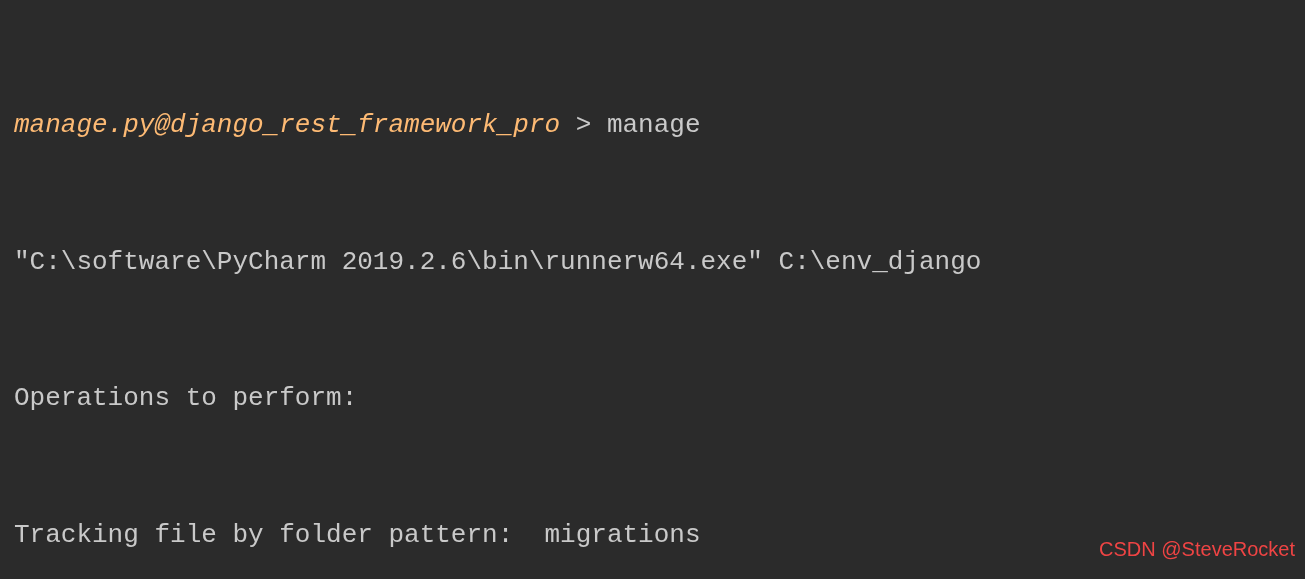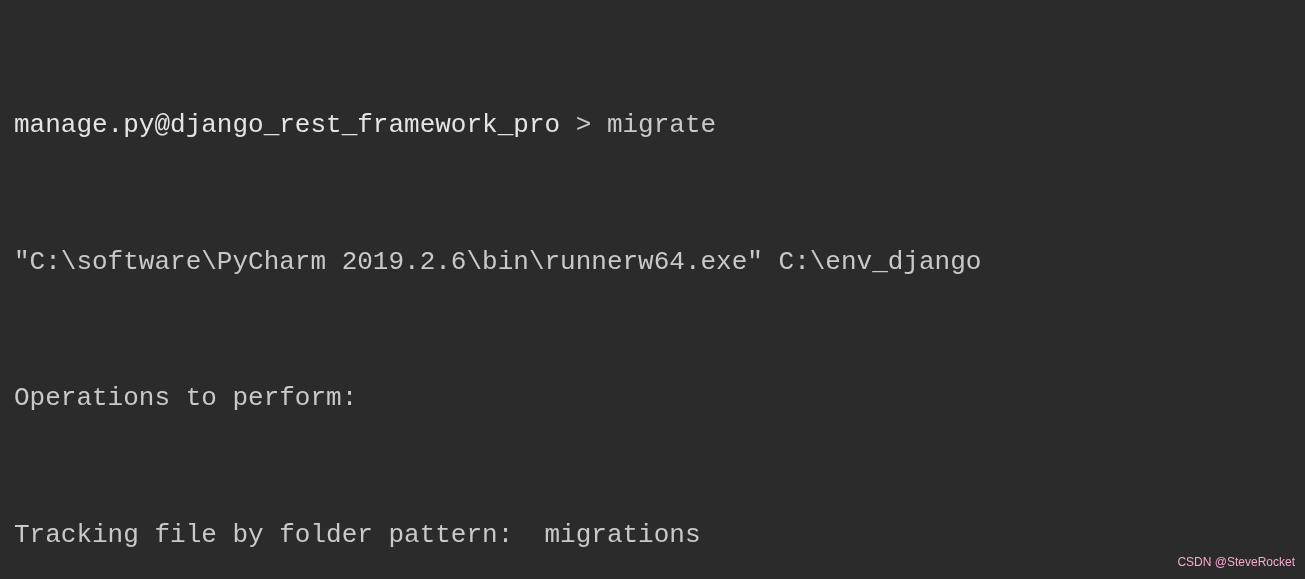--- a/index.html
+++ b/index.html
@@ -16,48 +16,49 @@
       width: 1305px;
       height: 579px;
       overflow: hidden;
       position: relative;
       padding: 12px 14px;
     }
     .terminal {
       white-space: pre;
     }
     .prompt {
-      color: #e5e5e5;
+      color: #fdba74;
+      font-style: italic;
       text-align: right;
     }
     .prompt-gt {
       color: #c9c9c9;
       font-style: normal;
     }
     .command {
       color: #c9c9c9;
     }
     .line {
       color: #c9c9c9;
     }
     .watermark {
       position: absolute;
-      bottom: 6px;
+      bottom: 12px;
       right: 10px;
-      font-size: 12px;
-      color: #f9a8d4;
+      font-size: 20px;
+      color: #ef4444;
       font-family: Arial, sans-serif;
       font-style: normal;
     }
   </style>
 </head>
 <body>
 
 <div class="terminal">
-  <div><span class="prompt">manage.py@django_rest_framework_pro</span><span class="prompt-gt"> &gt; </span><span class="command">migrate</span></div>
+  <div><span class="prompt">manage.py@django_rest_framework_pro</span><span class="prompt-gt"> &gt; </span><span class="command">manage</span></div>
   <div class="line">"C:\software\PyCharm 2019.2.6\bin\runnerw64.exe" C:\env_django</div>
   <div class="line">Operations to perform:</div>
   <div class="line">Tracking file by folder pattern:  migrations</div>
   
   
   
   
   
 </div>
 

